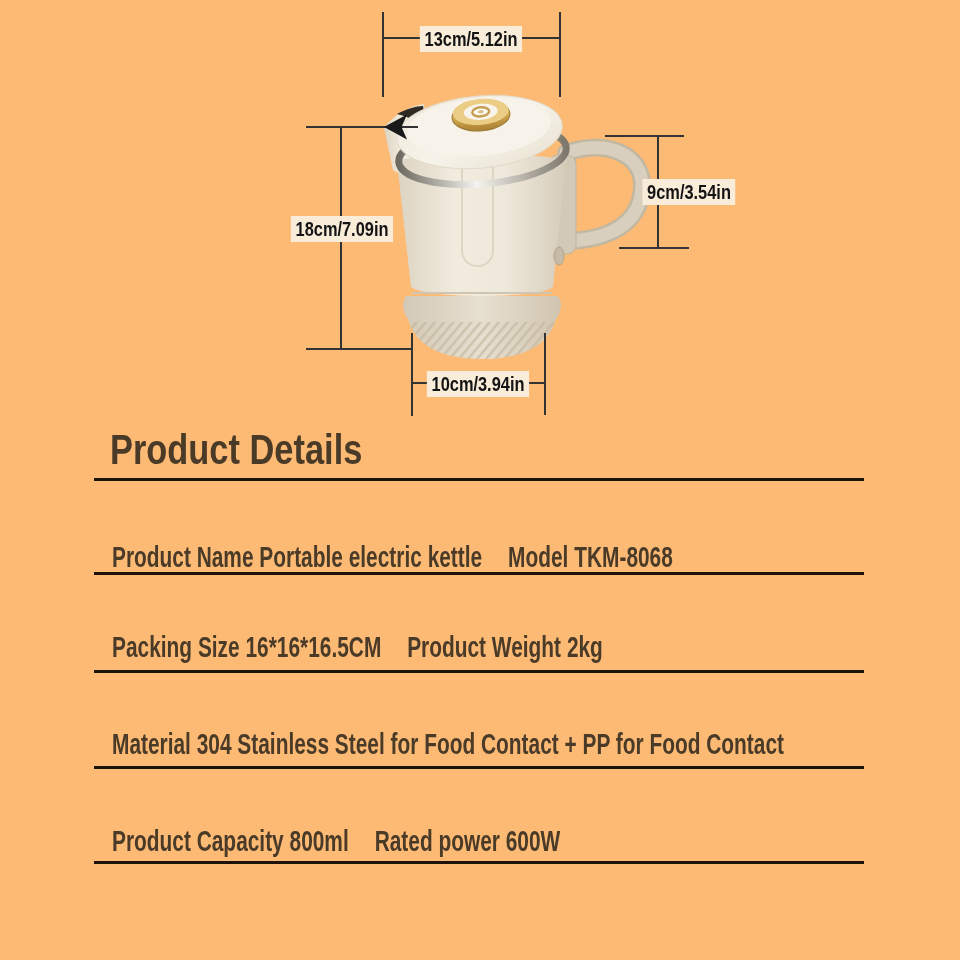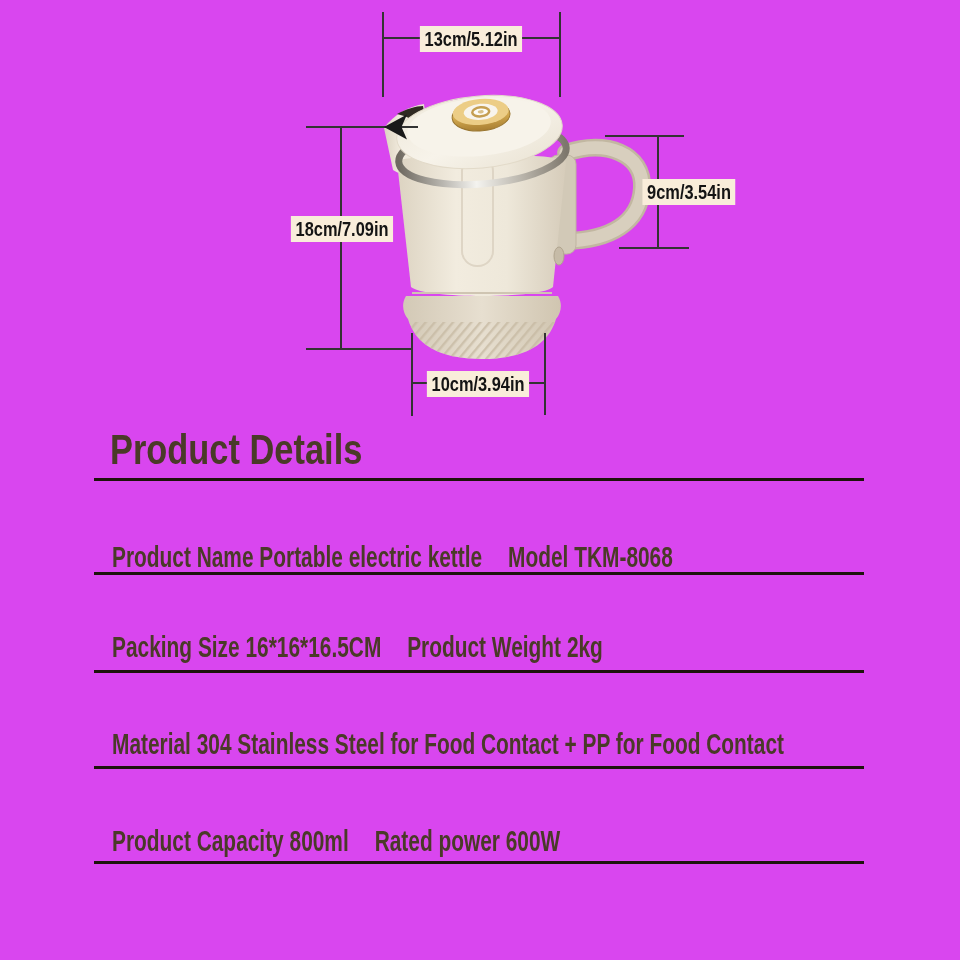--- a/index.html
+++ b/index.html
@@ -1,17 +1,17 @@
 <!DOCTYPE html>
 <html><head>
 <meta charset="utf-8">
 <style>
   html,body{margin:0;padding:0;}
   body{font-family:"Liberation Sans","DejaVu Sans",sans-serif;}
-  .page{position:relative;width:960px;height:960px;background:#d946ef;overflow:hidden;}
+  .page{position:relative;width:960px;height:960px;background:#fdba74;overflow:hidden;}
   .figure-svg{position:absolute;left:0;top:0;}
   .dim-label{
     position:absolute;
     font-size:21px;font-weight:bold;color:#141414;
     background:#f9edda;padding:1px 6px;white-space:nowrap;
     transform:translate(-50%,-50%) scaleX(0.78);
   }
   .section-heading{
     position:absolute;left:110px;top:427px;
     font-size:43px;line-height:44px;font-weight:bold;color:#4a3a28;

